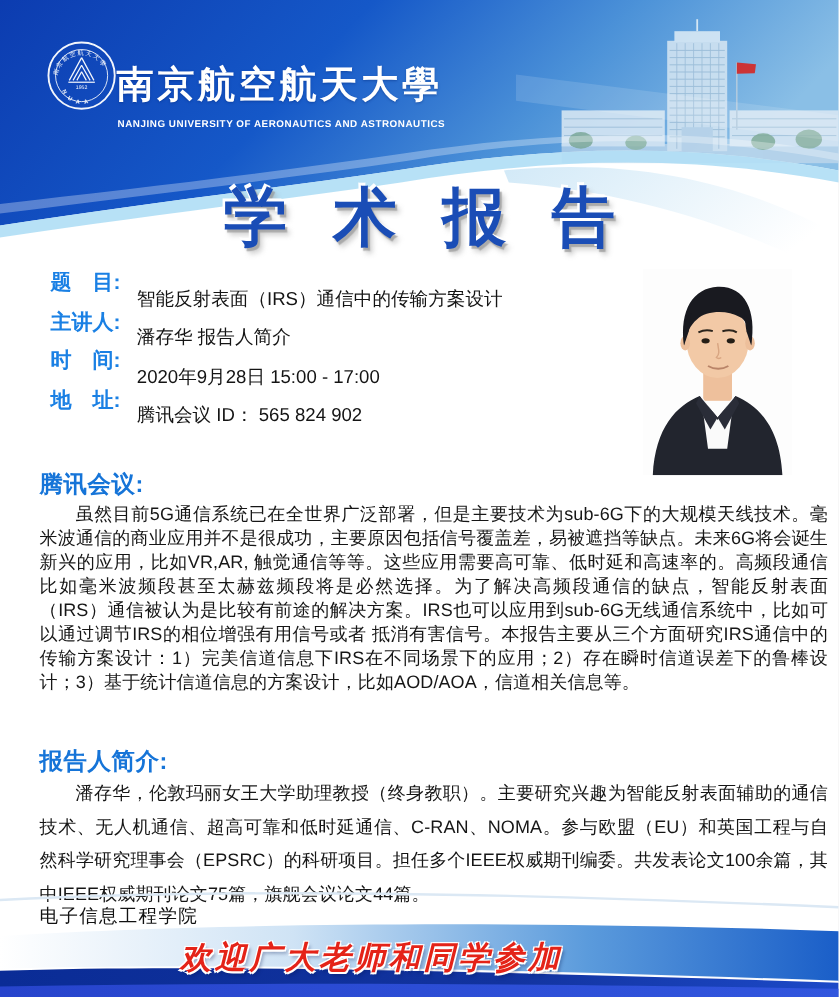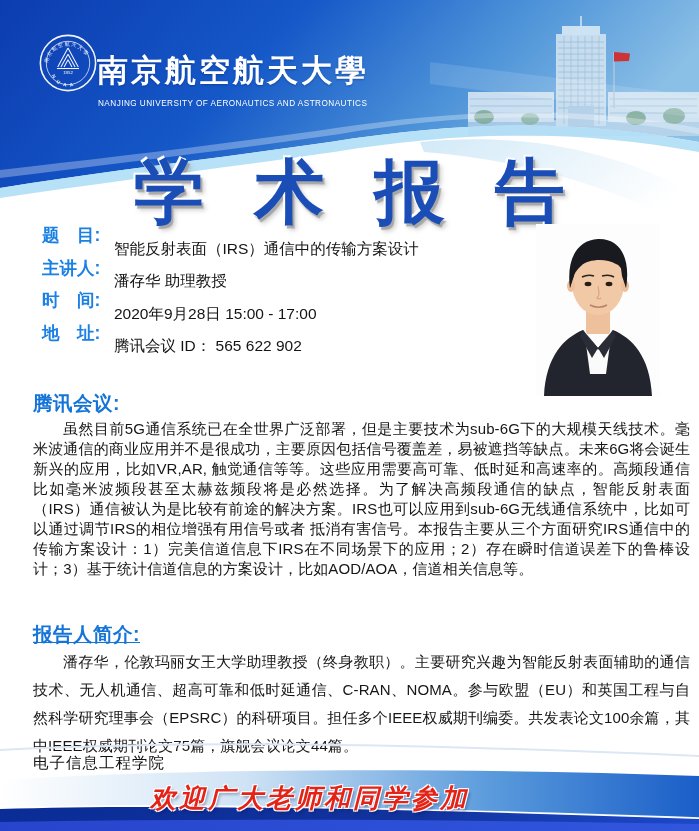--- a/index.html
+++ b/index.html
@@ -12,27 +12,27 @@
   .header-svg{position:absolute;top:0;left:0;display:block;}
   .seal{position:absolute;left:38px;top:33px;width:60px;height:60px;}
   .univ-cn{
     position:absolute;left:97px;top:50px;width:320px;
     font-family:"DejaVu Serif",serif;font-weight:700;
     font-size:31px;color:#ffffff;letter-spacing:3px;white-space:nowrap;
     text-shadow:0 1px 2px rgba(0,40,120,.45);
   }
   .univ-en{
     position:absolute;left:98px;top:99px;width:360px;
-    font-size:8.2px;font-weight:400;color:#ffffff;letter-spacing:.45px;
+    font-size:8.2px;font-weight:700;color:#ffffff;letter-spacing:.45px;
     white-space:nowrap;
   }
   
   .page-title{
     position:absolute;left:0;top:146px;width:699px;text-align:center;
-    font-size:70px;font-weight:900;color:#1a4db6;letter-spacing:.22em;
+    font-size:53px;font-weight:900;color:#1a4db6;letter-spacing:.22em;
     padding-left:.22em;box-sizing:border-box;white-space:nowrap;
     text-shadow:-2px -2px 0 #ffffff,2px 3px 1px rgba(150,150,150,.75),4px 5px 4px rgba(160,160,160,.45);
   }
   
   .fields{position:absolute;left:42px;top:219px;width:480px;}
   .field-row{display:flex;align-items:center;height:32.5px;}
   .field-label{
     flex:0 0 72px;font-size:17.5px;font-weight:700;color:#1a80e4;
     white-space:nowrap;
   }
@@ -43,21 +43,21 @@
   .section-heading{
     position:absolute;left:33px;font-size:19.5px;font-weight:700;color:#1574d8;
     letter-spacing:.5px;
   }
   .abstract-heading{top:390px;}
   .abstract-body{
     position:absolute;left:33px;top:419px;width:657px;
     font-size:15px;line-height:20px;color:#161616;text-align:justify;
     text-indent:2em;letter-spacing:.1px;
   }
-  .bio-heading{top:621px;text-decoration:underline;}
+  .bio-heading{top:621px;}
   .bio-body{
     position:absolute;left:33px;top:648px;width:657px;
     font-size:15px;line-height:28px;color:#161616;text-align:justify;
     text-indent:2em;letter-spacing:.1px;
   }
   .organizer{
     position:absolute;left:33px;top:753px;width:657px;text-align:left;
     font-size:15.5px;color:#111111;letter-spacing:1px;
   }
   
@@ -148,29 +148,29 @@
 
   <div class="page-title">学 术 报 告</div>
 
   <div class="fields">
     <div class="field-row">
       <span class="field-label">题　目:</span>
       <span class="field-value">智能反射表面（IRS）通信中的传输方案设计</span>
     </div>
     <div class="field-row">
       <span class="field-label">主讲人:</span>
-      <span class="field-value">潘存华 助理教授</span>
+      <span class="field-value">潘存华 报告人简介</span>
     </div>
     <div class="field-row">
       <span class="field-label">时　间:</span>
       <span class="field-value">2020年9月28日 15:00 - 17:00</span>
     </div>
     <div class="field-row">
       <span class="field-label">地　址:</span>
-      <span class="field-value">腾讯会议 ID： 565 622 902</span>
+      <span class="field-value">腾讯会议 ID： 565 824 902</span>
     </div>
   </div>
 
   <svg class="photo" viewBox="0 0 124 172">
     <rect x="0" y="0" width="124" height="172" fill="#fdfdfd"></rect>
 
     <rect x="50" y="84" width="24" height="26" fill="#eec09c"></rect>
 
     <path d="M8,172 C10,132 28,114 47,106 L62,124 L77,106 C96,114 114,132 116,172 Z" fill="#22252e"></path>
 

